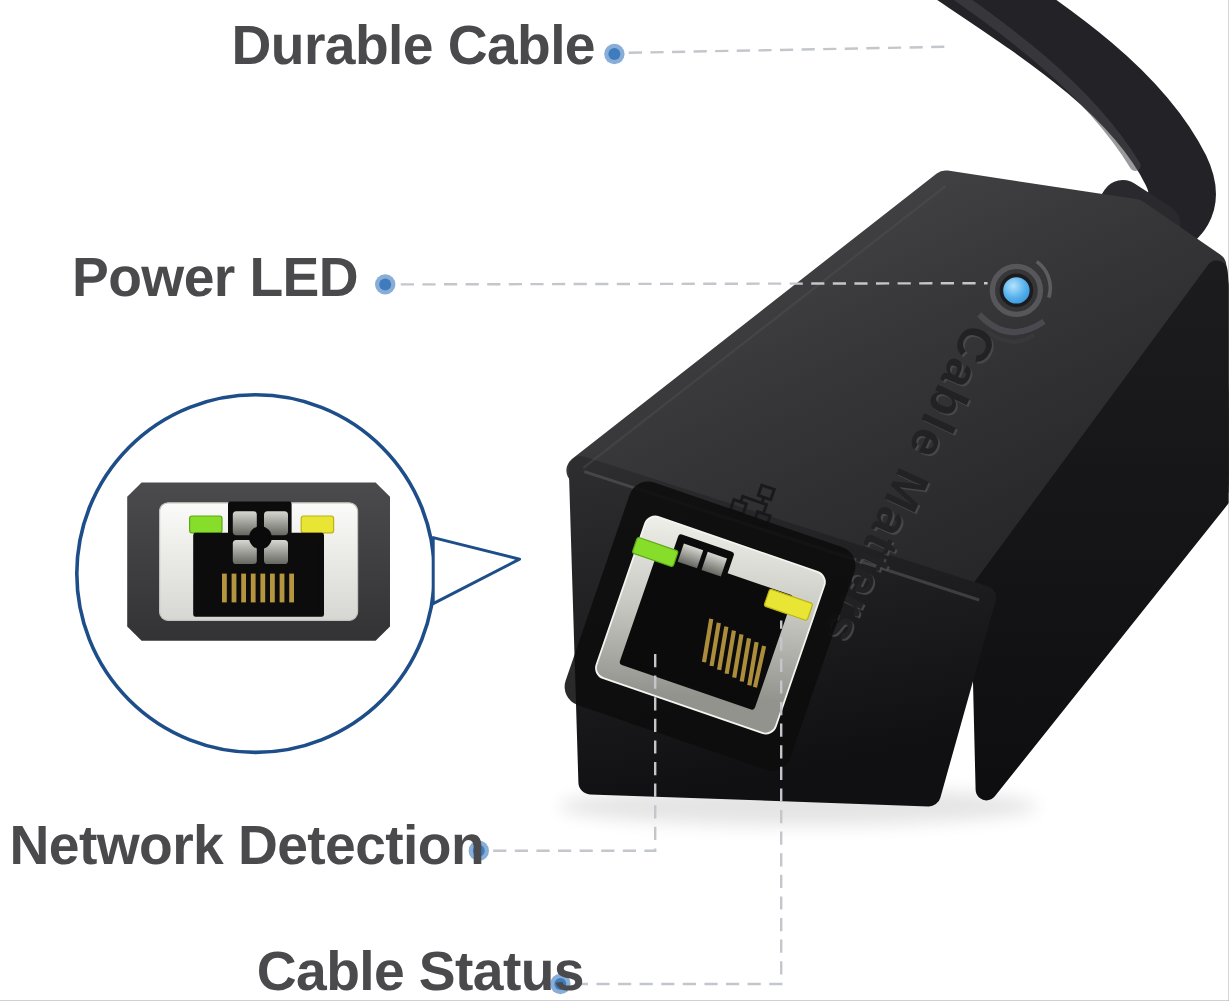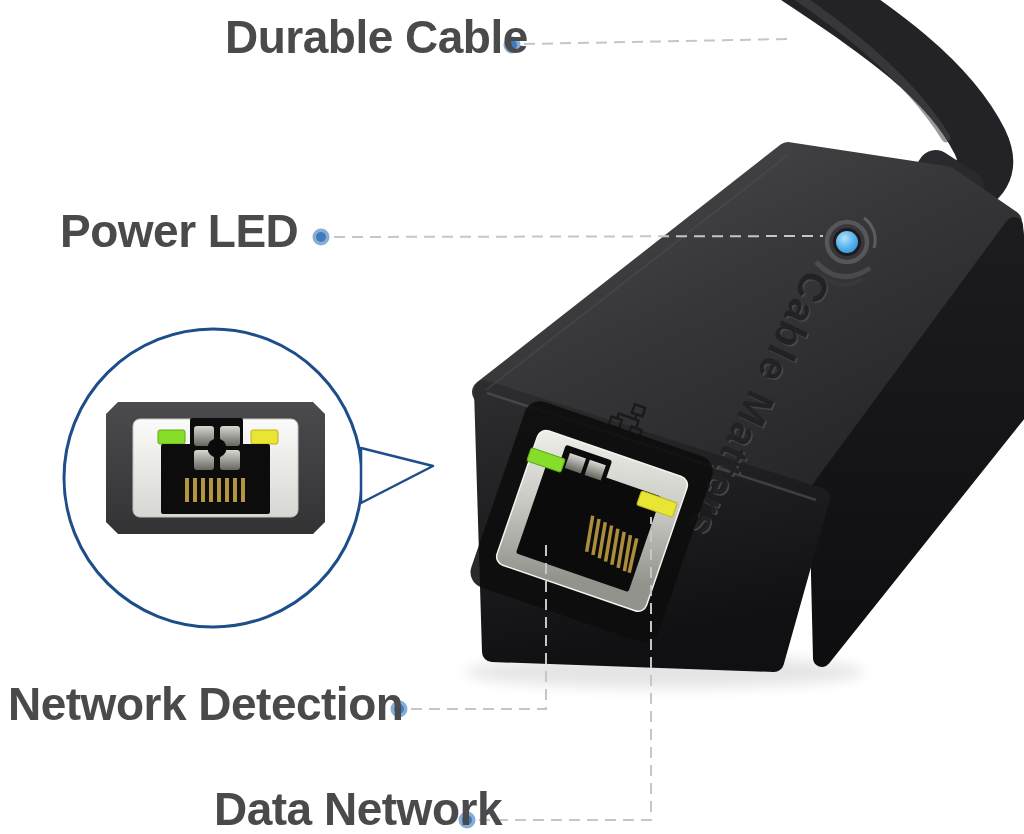--- a/index.html
+++ b/index.html
@@ -5,21 +5,21 @@
   html,body{margin:0;padding:0;background:#888;}
   .stage{
     position:relative;width:1024px;height:834px;background:#ffffff;
     overflow:hidden;font-family:"Liberation Sans",sans-serif;
   }
   .artwork{position:absolute;left:0;top:0;width:1024px;height:834px;}
   .callout-label{
     position:absolute;font-weight:700;font-size:46px;line-height:1.1;
     color:#4a4a4c;letter-spacing:-0.5px;white-space:nowrap;
   }
-  #lbl-durable{left:193px;top:12px;margin-left:32px;}
+  #lbl-durable{left:193px;top:12px;}
   #lbl-power{left:60px;top:206px;}
   #lbl-network{left:8px;top:679px;}
   #lbl-data{left:214px;top:784px;}
 </style>
 </head>
 <body>
 
 <div class="stage">
 
   <svg class="artwork" viewBox="0 0 1024 834" aria-hidden="true">
@@ -169,14 +169,14 @@
       <g>
         <circle cx="467" cy="820" r="8.5" fill="#88aed8"></circle>
           <circle cx="467" cy="820" r="5" fill="#3e7cbe"></circle>
       </g>
     </g>
   </svg>
 
   <div class="callout-label" id="lbl-durable">Durable Cable</div>
   <div class="callout-label" id="lbl-network">Network Detection</div>
   <div class="callout-label" id="lbl-power">Power LED</div>
-  <div class="callout-label" id="lbl-data">Data Network</div>
+  <div class="callout-label" id="lbl-data">Cable Status</div>
 </div>
 
 </body></html>

